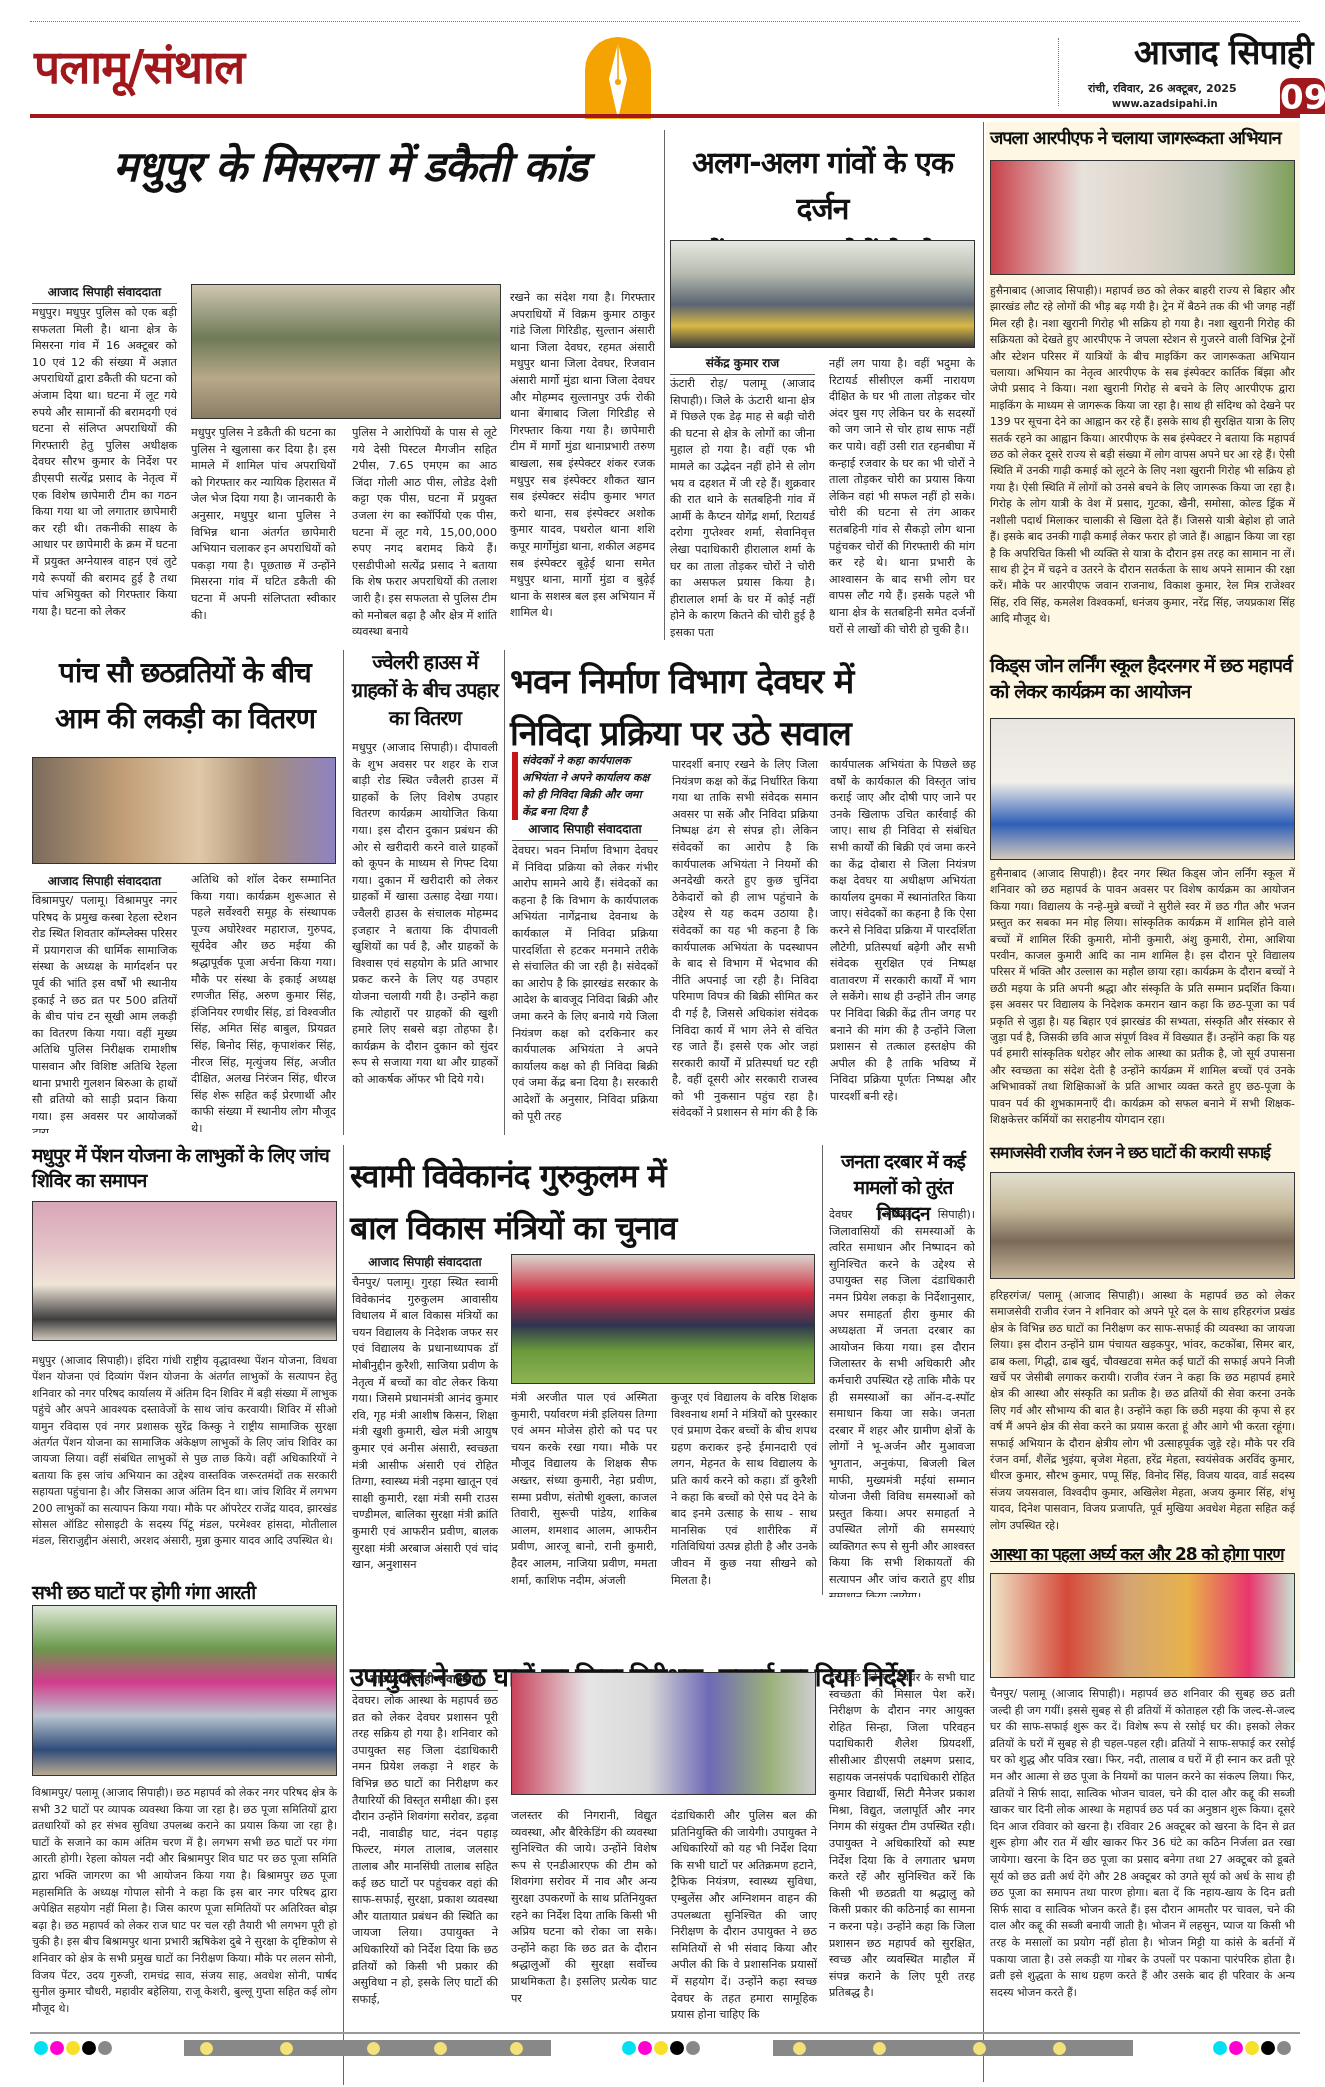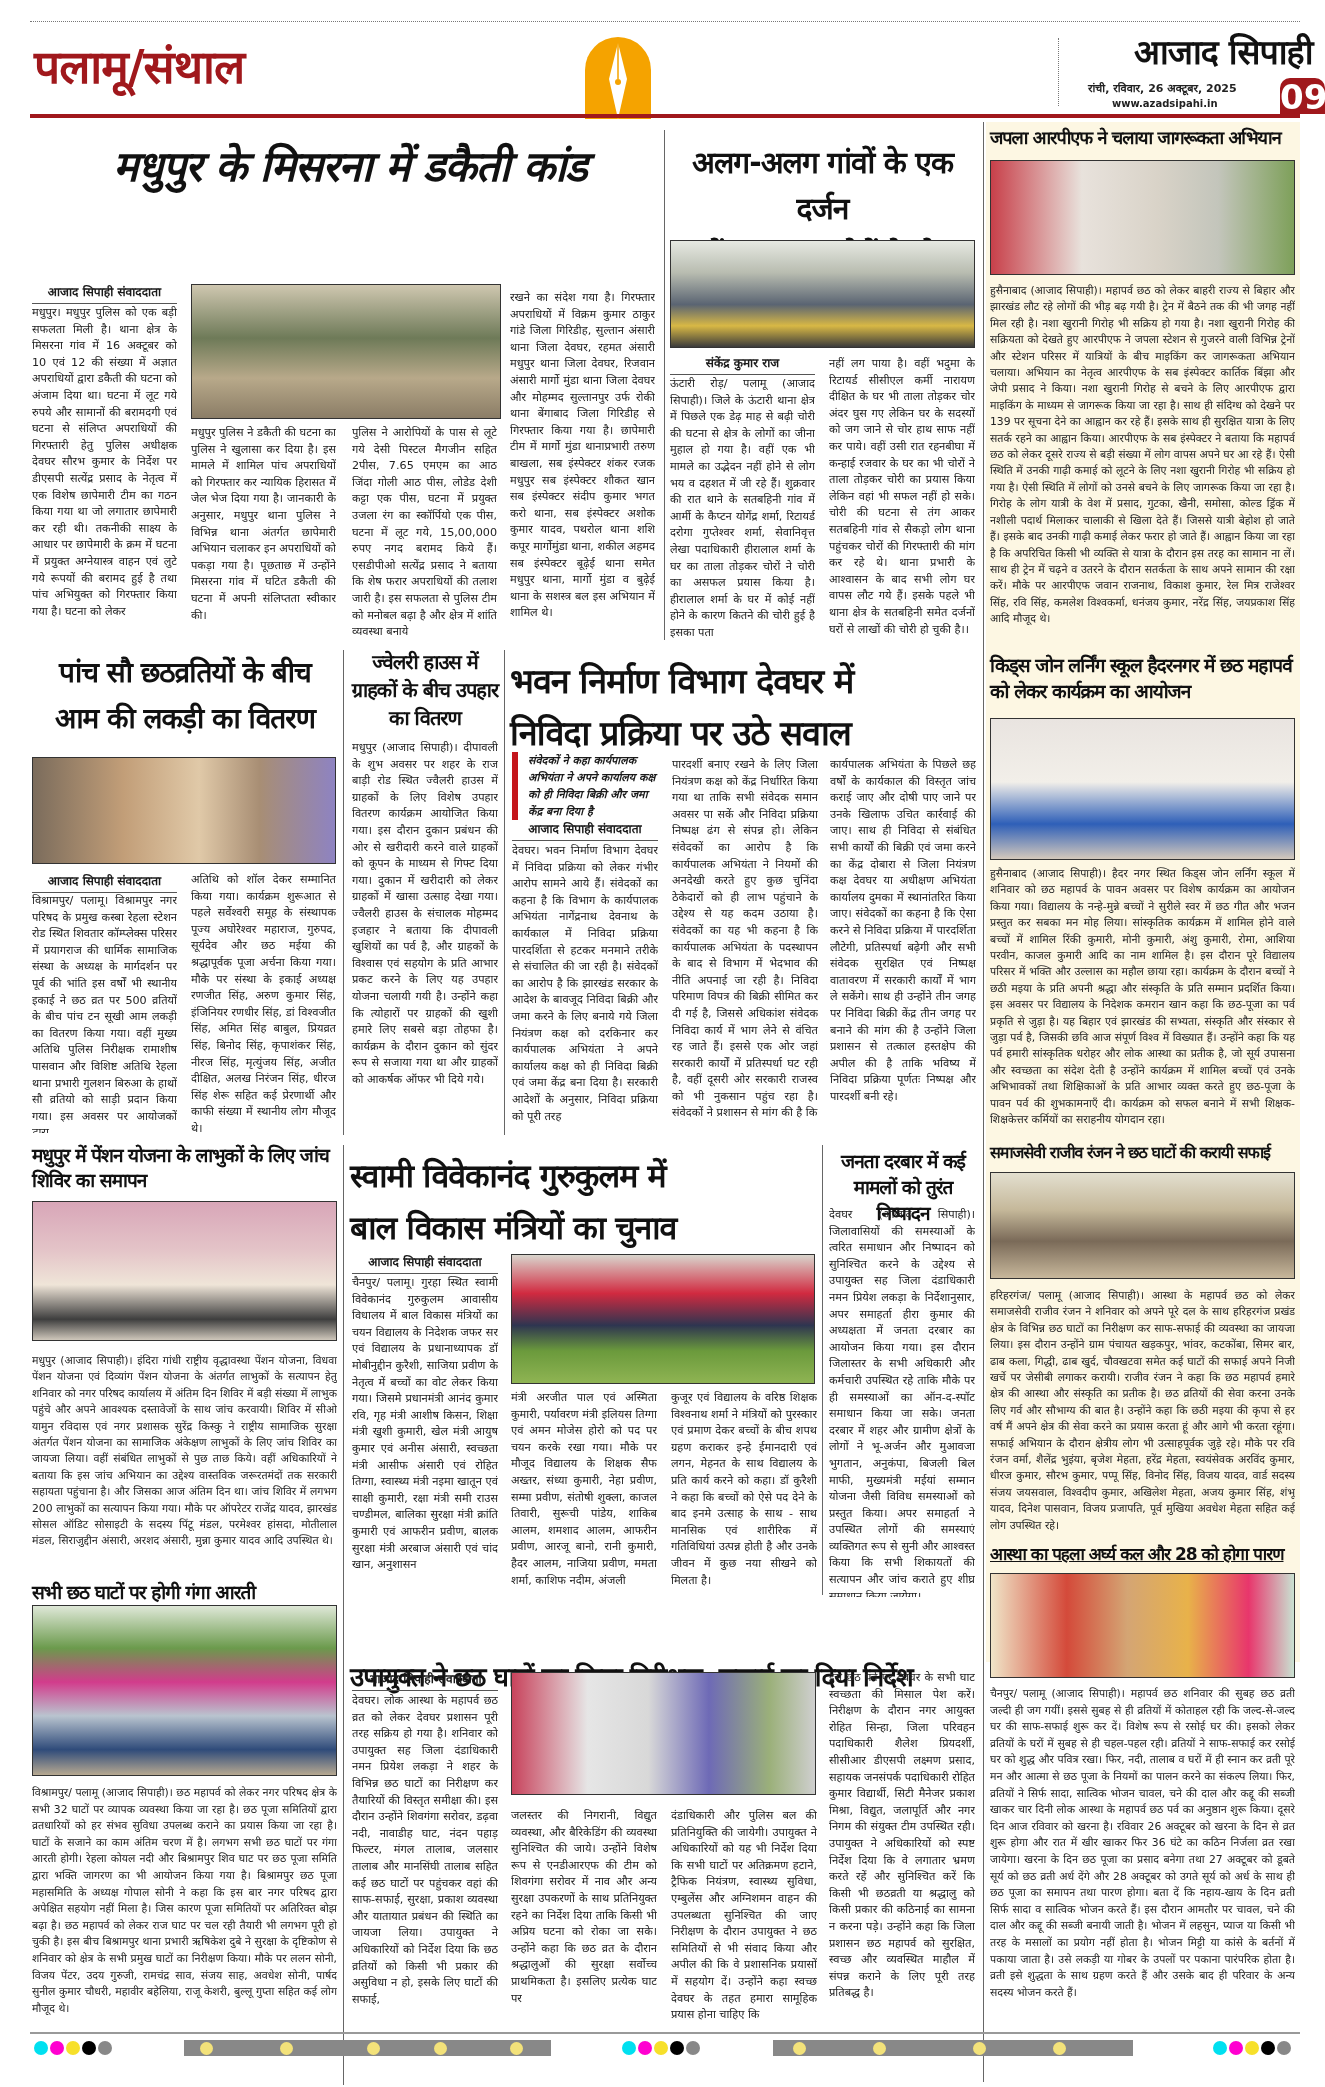--- a/index.html
+++ b/index.html
@@ -23,21 +23,21 @@
   .hl-big { font-size: 42px; font-style: italic; }
   .hl-md { font-size: 30px; }
   .hl-sm { font-size: 22px; }
   .hl-xs { font-size: 18px; }
   .byline { font-size: 12px; font-weight: bold; text-align: center; border-bottom: 1px solid #555; padding-bottom: 3px; }
   .body { font-size: 11.2px; line-height: 16.6px; text-align: justify; color: #222; }
   .col { position: absolute; overflow: hidden; }
   .photo { position: absolute; border: 1px solid #333; overflow: hidden; }
   .vr { position: absolute; width: 1px; background: #666; }
   .cream { background: #fdf7e3; }
-  .quote { border-left: 6px solid #c4161c; padding-left: 10px; font-size: 11px; font-weight: bold; line-height: 17px; font-style: italic; }
+  .quote { border-left: 6px solid #c4161c; padding-left: 4px; font-size: 11px; font-weight: bold; line-height: 17px; font-style: italic; }
 
   
   .reg { position: absolute; width: 14px; height: 14px; border-radius: 50%; }
   .bar-gray { position: absolute; background: #888; height: 16px; }
   .dot-y { position: absolute; width: 13px; height: 13px; border-radius: 50%; background: #f3e27a; top: 2px; }
 </style>
 </head>
 <body>
 
 <div class="abs dotline" style="left:30px;top:21px;width:1270px;"></div>

